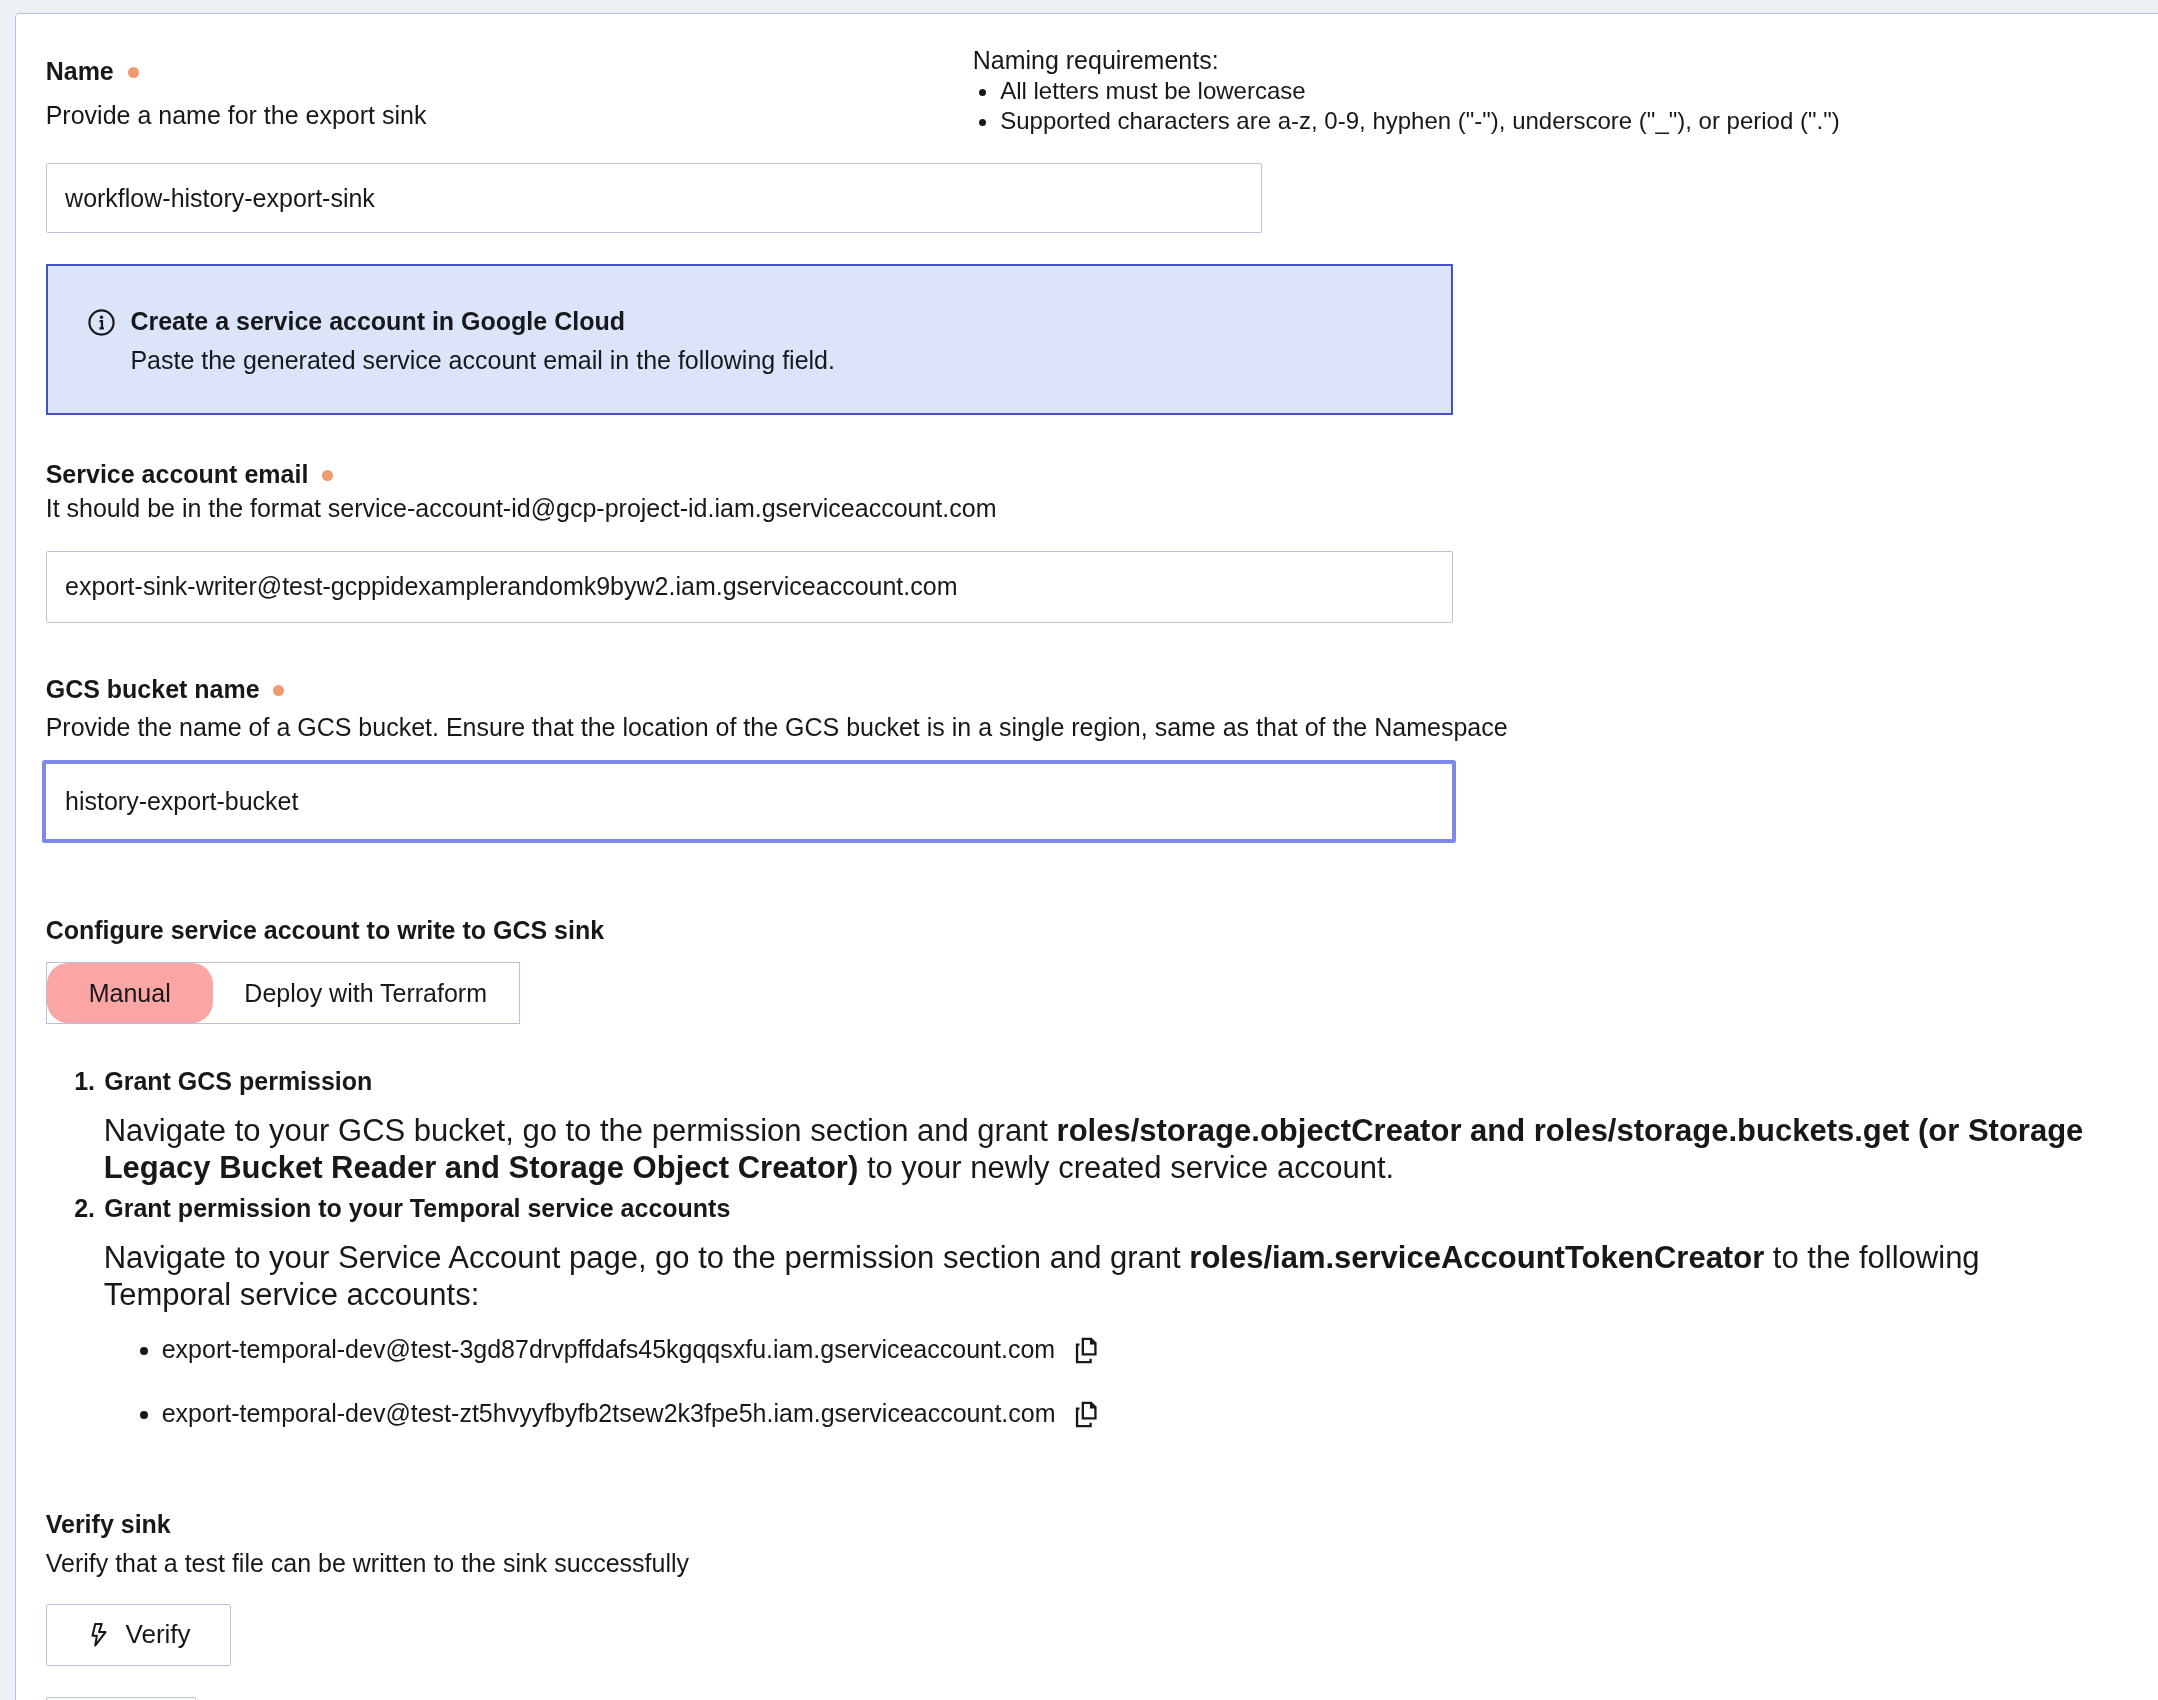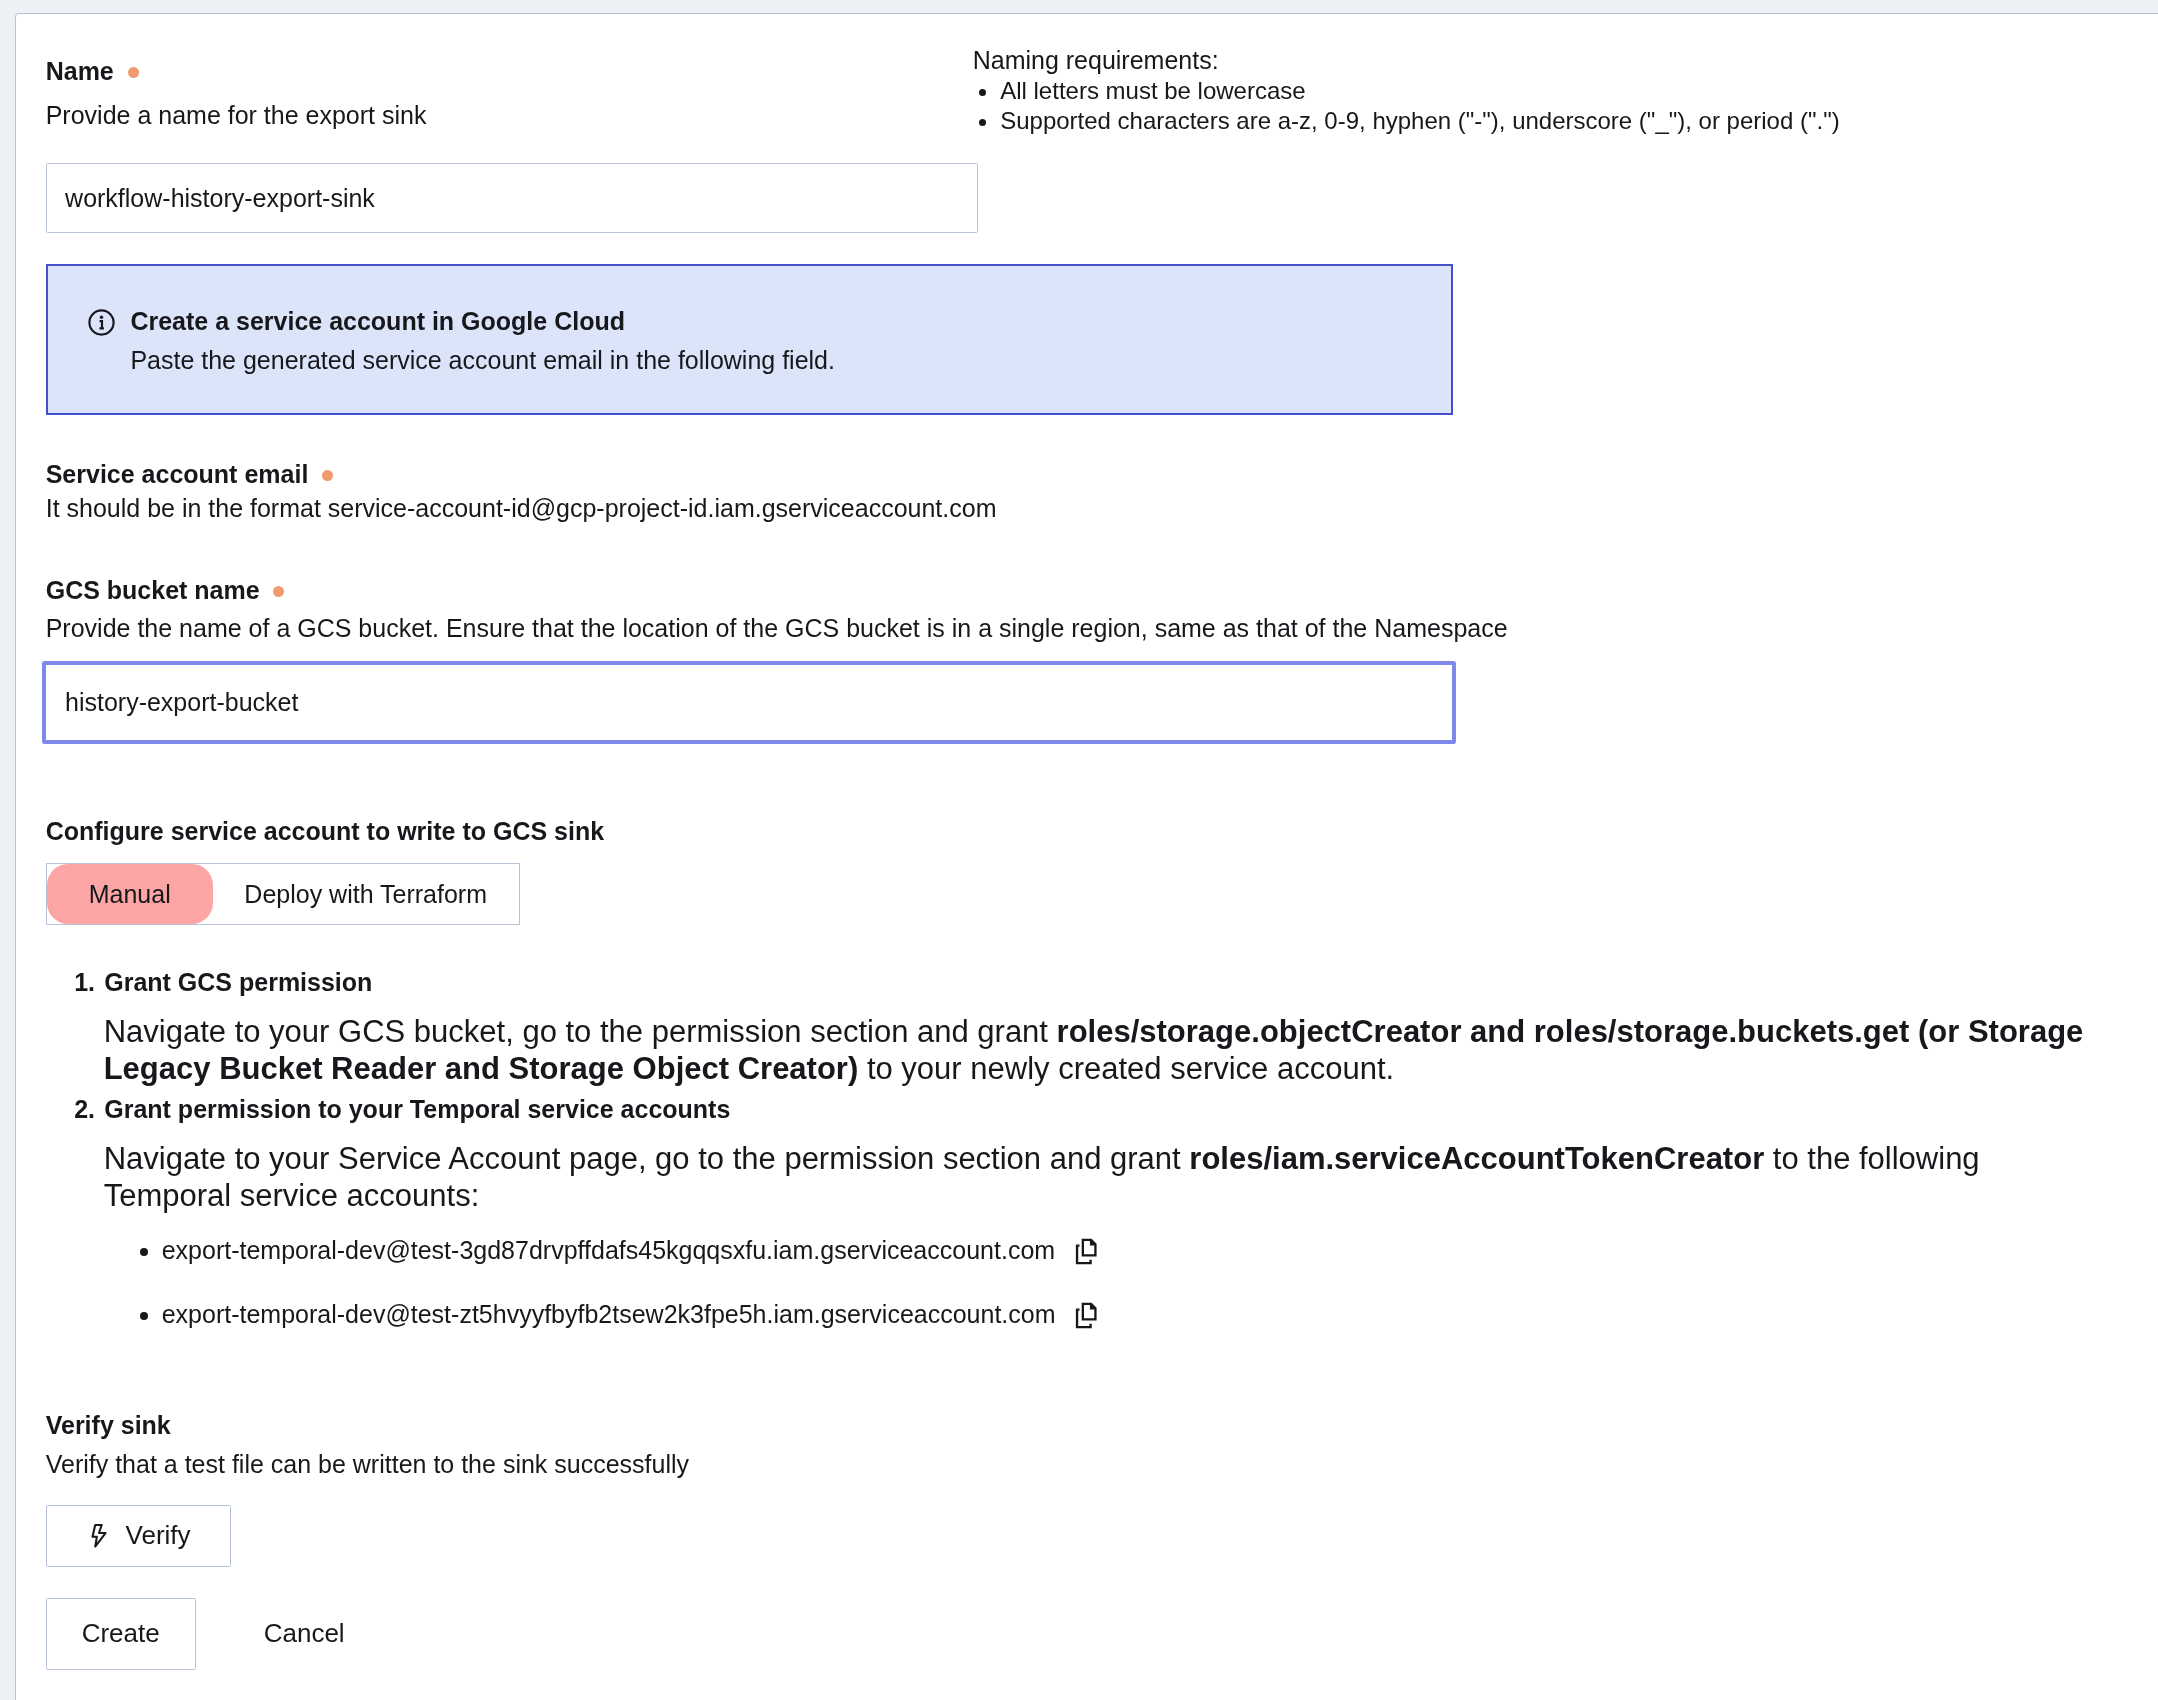--- a/index.html
+++ b/index.html
@@ -23,21 +23,21 @@
   .desc { font-size: 25px; line-height: 31px; }
 
   .top-row { position: relative; }
   .name-desc { margin-top: 13px; }
   .text-input {
     display: block;
     height: 70px; border: 1.8px solid #b9c4d8; border-radius: 1.8px;
     background: #fff; color: #17181c;
     font-family: inherit; font-size: 25px; padding: 0 18.4px;
   }
-  .name-input { width: 932px; margin-top: 32px; }
+  .name-input { width: 1216px; margin-top: 32px; }
 
   .naming-req { position: absolute; left: 927px; top: -11px; width: 1194px; }
   .req-title { font-size: 25px; line-height: 31px; }
   .naming-req ul { margin: 0; padding-left: 27.5px; }
   .naming-req li { font-size: 24px; line-height: 30px; }
 
   .info-box {
     margin-top: 31px; width: 1407px; height: 151px;
     border: 2.8px solid #4450c8; background: #dce4fa;
     display: flex; padding: 40px 0 0 39px;
@@ -132,20 +132,21 @@
       <div class="info-title">Create a service account in Google Cloud</div>
       <div class="info-body">Paste the generated service account email in the following field.</div>
     </div>
   </div>
 
   <div class="label-row sa-label">
     <span>Service account email</span>
     <span class="req-dot"></span>
   </div>
   <div class="desc sa-desc">It should be in the format service-account-id@gcp-project-id.iam.gserviceaccount.com</div>
+  <input class="text-input sa-input" type="text" value="export-sink-writer@test-gcppidexamplerandomk9byw2.iam.gserviceaccount.com" style="">
 
   <div class="label-row bucket-label">
     <span>GCS bucket name</span>
     <span class="req-dot"></span>
   </div>
   <div class="desc bucket-desc">Provide the name of a GCS bucket. Ensure that the location of the GCS bucket is in a single region, same as that of the Namespace</div>
   <input class="text-input bucket-input" type="text" value="history-export-bucket" style="">
 
   <div class="config-title">Configure service account to write to GCS sink</div>
 

